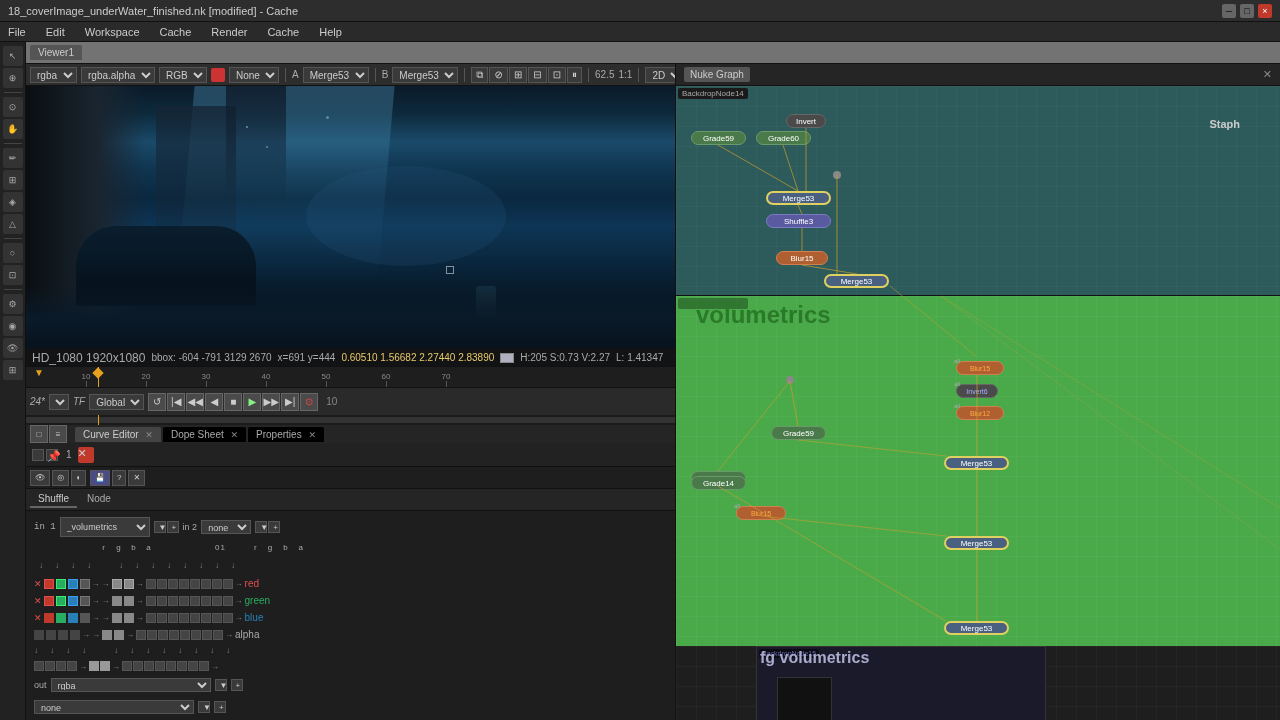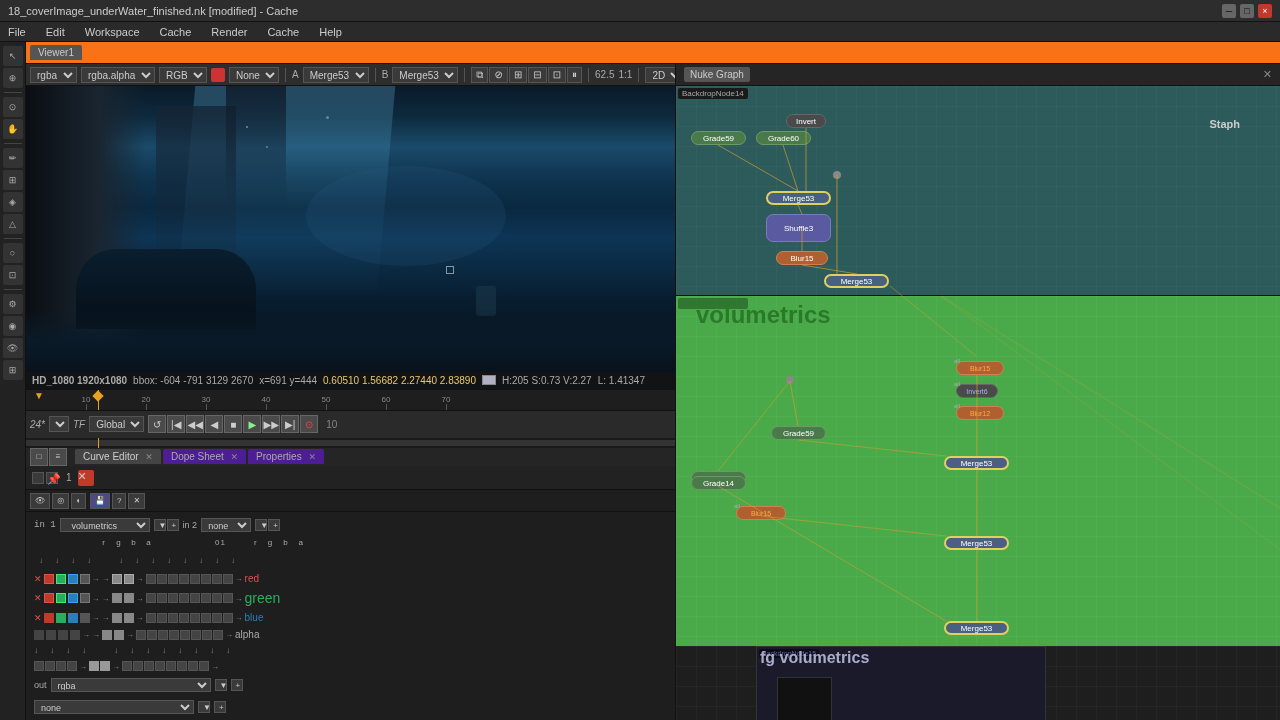--- a/index.html
+++ b/index.html
@@ -91,21 +91,21 @@
     
     #viewer-panel {
       height: 400px;
       display: flex;
       flex-direction: column;
       background: #1a1a1a;
     }
 
     #viewer-toolbar {
       height: 22px;
-      background: #f97316;
+      background: #737373;
       display: flex;
       align-items: center;
       padding: 0 4px;
       gap: 4px;
       border-bottom: 1px solid #111;
     }
     .viewer-tab {
       background: #3a3a3a;
       border-radius: 2px 2px 0 0;
       padding: 2px 8px;
@@ -243,21 +243,21 @@
     #panel-tabs {
       height: 22px;
       background: #252525;
       display: flex;
       align-items: center;
       padding: 0 4px;
       gap: 2px;
       border-top: 1px solid #111;
     }
     .panel-tab {
-      background: #4c1d95;
+      background: #000000;
       border-radius: 2px 2px 0 0;
       padding: 2px 8px;
       font-size: 10px;
       cursor: pointer;
       color: #aaa;
     }
     .panel-tab.active { background: #444; color: #ccc; }
     .panel-tab-close {
       color: #888;
       margin-left: 4px;
@@ -576,21 +576,21 @@
           <div style="position:absolute; top:60px; left:240px; width:2px; height:2px; background:#aaccee; border-radius:50%; opacity:0.5;"></div>
           <div style="position:absolute; top:30px; left:300px; width:3px; height:3px; background:#bbddff; border-radius:50%; opacity:0.4;"></div>
 
           <div style="position:absolute; top:200px; left:450px; width:20px; height:30px; background:rgba(30,60,80,0.5); border-radius:3px;"></div>
 
           <div style="position:absolute; top:180px; left:420px; width:8px; height:8px; border:1px solid rgba(255,255,255,0.5); cursor:crosshair;"></div>
           <div class="cave-floor"></div>
         </div>
 
         <div id="viewer-status" style="position:absolute; bottom:0; left:0; right:0; height:18px; background:rgba(20,20,20,0.9); display:flex; align-items:center; padding:0 6px; gap:6px; border-top:1px solid #111;">
-          <span style="font-size:10px; color:#aaa;font-weight:bold;">HD_1080 1920x1080</span>
+          <span style="font-size:12px; color:#aaa;">HD_1080 1920x1080</span>
           <span style="font-size:10px; color:#aaa;">bbox: -604 -791 3129 2670</span>
           <span style="font-size:10px; color:#aaa;">x=691 y=444</span>
           <span style="font-size:10px; color:#e8c96a;">0.60510  1.56682  2.27440  2.83890</span>
           <div style="width:14px; height:10px; background:#b0b0c0; border:1px solid #888;"></div>
           <span style="font-size:10px; color:#aaa;">H:205  S:0.73  V:2.27</span>
           <span style="font-size:10px; color:#aaa;">L: 1.41347</span>
         </div>
       </div>
     </div>
 
@@ -691,26 +691,30 @@
           <button class="tl-btn" style="font-size:8px;">◎</button>
           <button class="tl-btn" style="font-size:8px;">◐</button>
         </div>
         <div style="display:flex; gap:2px;">
           <button class="tl-btn" style="font-size:8px; background:#4a4a8a;">💾</button>
           <button class="tl-btn" style="font-size:8px;">?</button>
           <button class="tl-btn" style="font-size:8px;">✕</button>
         </div>
       </div>
 
+      <div id="shuffle-tabs">
+        <div class="shuffle-tab active">Shuffle</div>
+        <div class="shuffle-tab">Node</div>
+      </div>
 
       <div id="shuffle-content">
 
         <div style="display:flex; align-items:center; gap:4px; padding:2px 4px;">
           <span style="font-size:9px; color:#aaa;font-family:Liberation Mono, monospace;">in 1</span>
-          <select class="panel-select" style="width:90px; font-size:9px; height:14px;">
+          <select class="panel-select" style="width:90px; font-size:9px; height:20px;">
             <option>_volumetrics</option>
           </select>
           <div style="display:flex; gap:1px; align-items:center;">
             <button class="tl-btn" style="font-size:8px; width:12px; height:12px;">▼</button>
             <button class="tl-btn" style="font-size:8px; width:12px; height:12px;">+</button>
           </div>
           <span style="font-size:9px; color:#aaa;">in 2</span>
           <select class="panel-select" style="width:50px; font-size:9px; height:14px;">
             <option>none</option>
           </select>
@@ -800,21 +804,21 @@
             <div style="width:10px; height:10px; background:#444; border:1px solid #555;"></div>
             <div style="width:10px; height:10px; background:#444; border:1px solid #555;"></div>
             <div style="width:10px; height:10px; background:#444; border:1px solid #555;"></div>
             <div style="width:10px; height:10px; background:#444; border:1px solid #555;"></div>
             <div style="width:10px; height:10px; background:#444; border:1px solid #555;"></div>
             <div style="width:10px; height:10px; background:#444; border:1px solid #555;"></div>
             <div style="width:10px; height:10px; background:#444; border:1px solid #555;"></div>
             <div style="width:10px; height:10px; background:#444; border:1px solid #555;"></div>
           </div>
           <span style="font-size:8px; color:#888;">→</span>
-          <span style="font-size:14px; color:#27ae60;">green</span>
+          <span style="font-size:10px; color:#27ae60;">green</span>
         </div>
 
         <div style="padding:1px 4px; display:flex; align-items:center; gap:2px;">
           <span style="font-size:9px; color:#e05050;">✕</span>
           <div style="width:10px; height:10px; background:#c0392b; cursor:pointer;"></div>
           <div style="width:10px; height:10px; background:#27ae60; cursor:pointer;"></div>
           <div style="width:10px; height:10px; background:#2980b9; cursor:pointer;"></div>
           <div style="width:10px; height:10px; background:#555; cursor:pointer;"></div>
           <span style="font-size:8px; color:#888;">→</span>
           <span style="font-size:8px; color:#888;">→</span>
@@ -934,21 +938,21 @@
       <div id="ng-orange-line"></div>
 
       <div id="ng-top">
         <div class="grid-overlay"></div>
         <div style="position:absolute; top:2px; left:2px; font-size:8px; color:#aaa; background:#1a1a1a; padding:1px 4px; border-radius:2px;">BackdropNode14</div>
 
         <div class="ng-node node-grade" style="left:15px; top:45px; width:55px; height:14px;">Grade59</div>
         <div class="ng-node node-grade" style="left:80px; top:45px; width:55px; height:14px;">Grade60</div>
         <div class="ng-node node-invert" style="left:110px; top:28px; width:40px; height:14px;">Invert</div>
         <div class="ng-node node-merge node-selected" style="left:90px; top:105px; width:65px; height:14px;">Merge53</div>
-        <div class="ng-node node-shuffle" style="left:90px; top:128px; width:65px; height:28px;">Shuffle3</div>
+        <div class="ng-node node-shuffle" style="left:90px; top:128px; width:65px; height:14px;">Shuffle3</div>
         <div class="ng-node node-blur" style="left:100px; top:165px; width:52px; height:14px;">Blur15</div>
         <div class="ng-node node-merge node-selected" style="left:148px; top:188px; width:65px; height:14px;">Merge53</div>
 
         <div class="ng-node node-dot" style="left:157px; top:85px;"></div>
 
         <svg style="position:absolute; top:0; left:0; width:100%; height:100%; pointer-events:none;">
           <line x1="42" y1="59" x2="122" y2="105" stroke="#c8a030" stroke-width="1" opacity="0.7"></line>
           <line x1="107" y1="59" x2="122" y2="105" stroke="#c8a030" stroke-width="1" opacity="0.7"></line>
           <line x1="130" y1="42" x2="130" y2="105" stroke="#c8a030" stroke-width="1" opacity="0.7"></line>
           <line x1="122" y1="119" x2="126" y2="128" stroke="#c8a030" stroke-width="1" opacity="0.7"></line>

